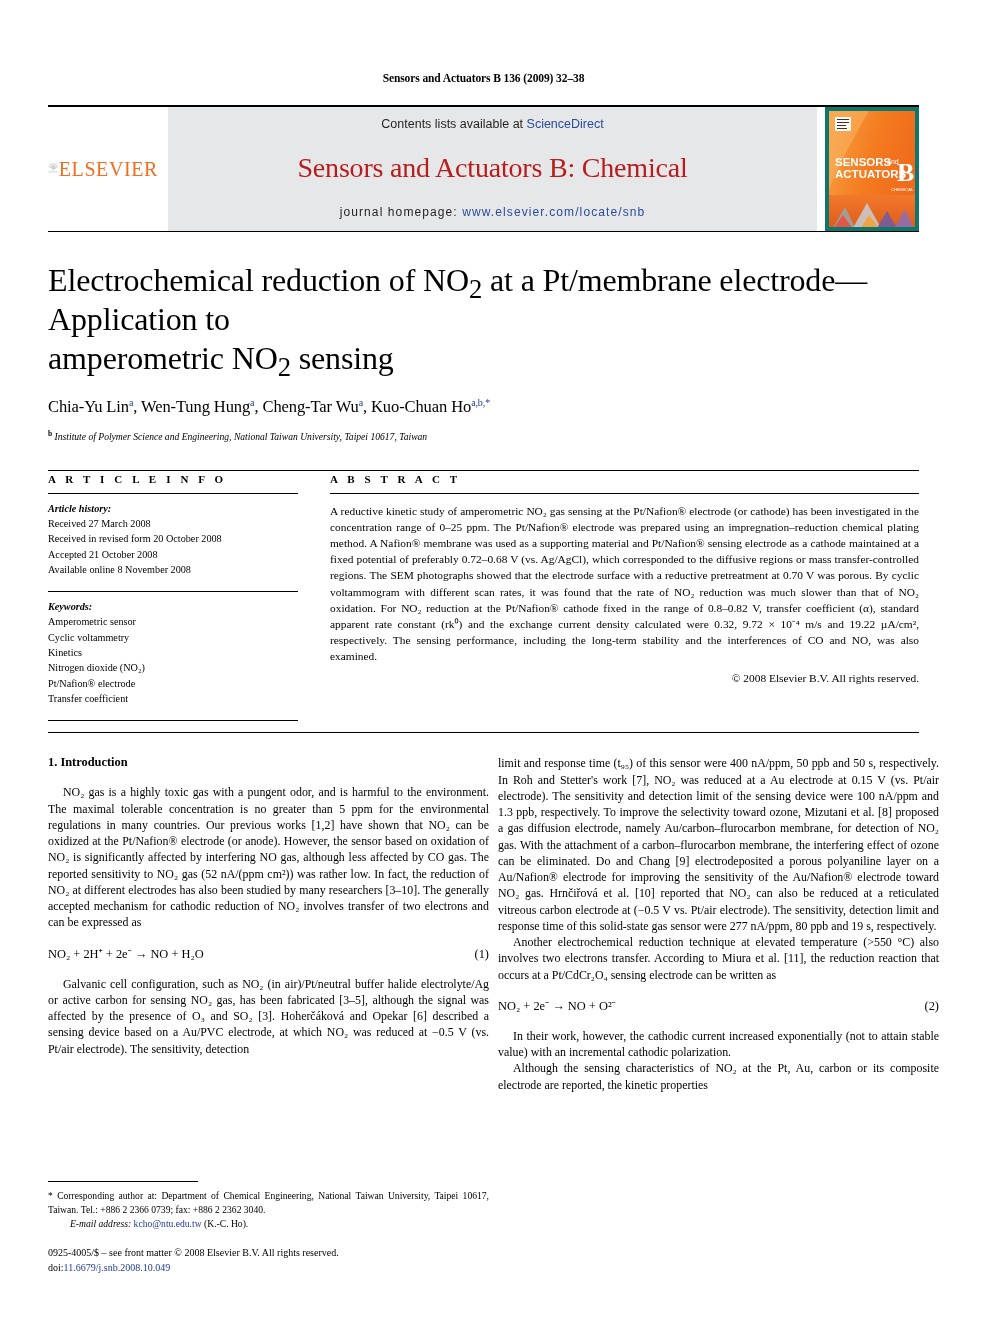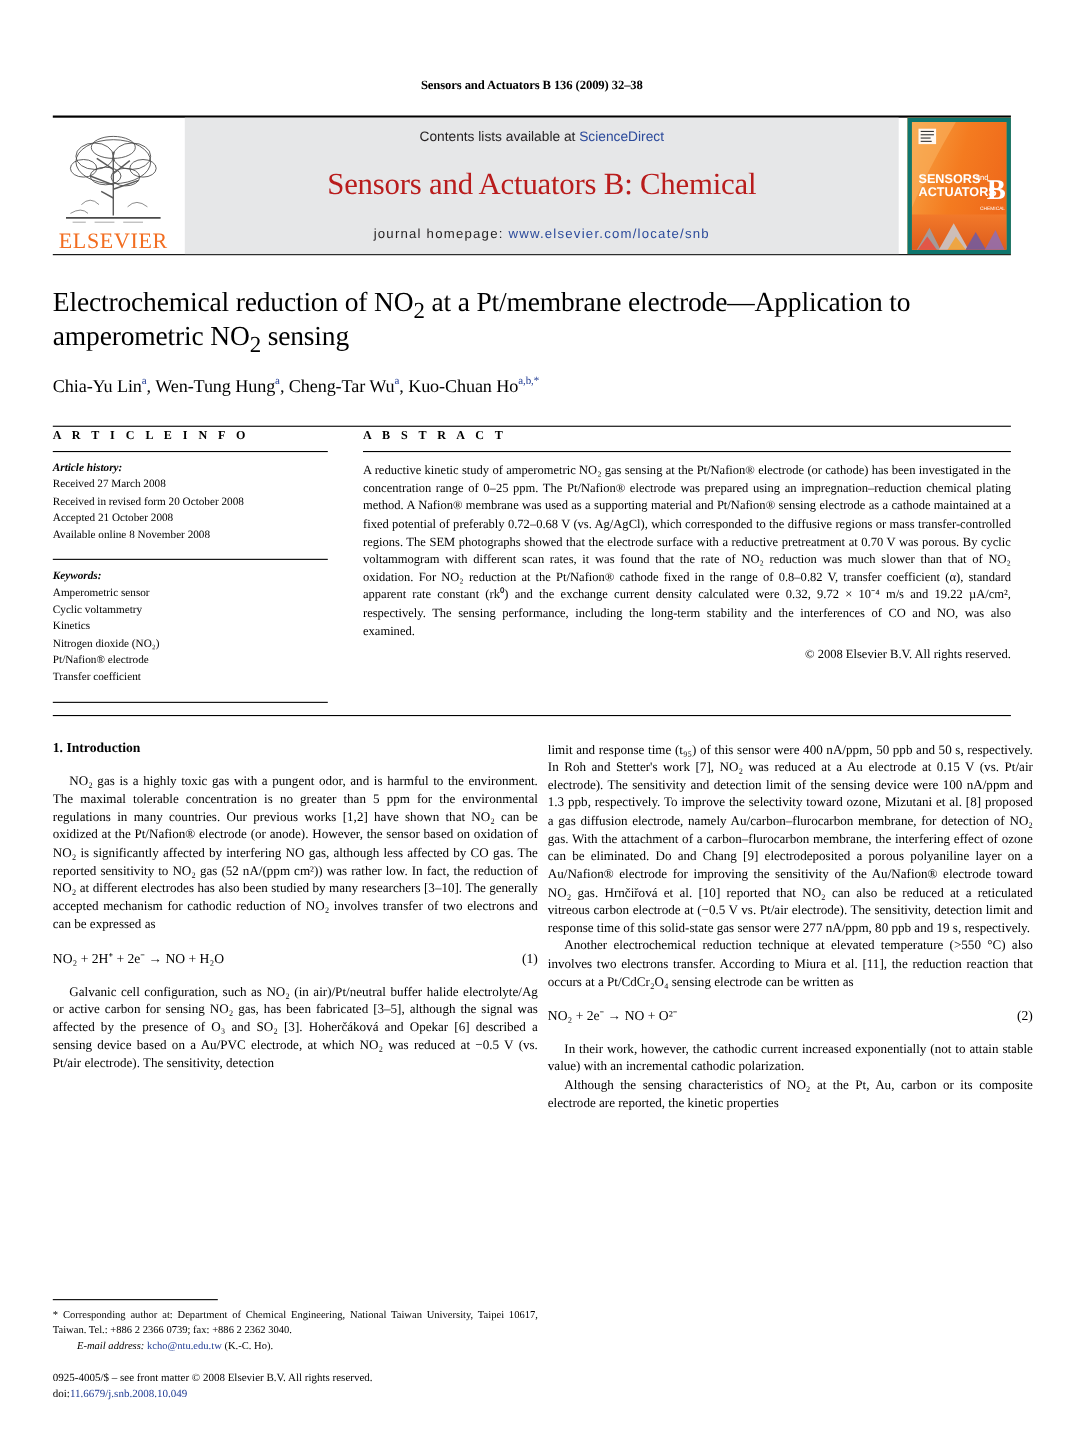--- a/index.html
+++ b/index.html
@@ -38,21 +38,21 @@
     margin-top: 21px;
     border-top: 2.2px solid #000;
     display: flex;
     align-items: stretch;
     height: 124px;
   }
   .elsevier-logo {
     width: 110px;
     flex: 0 0 110px;
     display: flex;
-    flex-direction: column;
+    flex-direction: row;
     justify-content: flex-end;
     align-items: center;
     padding-bottom: 2px;
   }
   .tree-svg { display:block; }
   .elsevier-word {
     font-family: "Liberation Serif", serif;
     color: #f26d20;
     font-size: 20px;
     letter-spacing: 0.6px;
@@ -98,21 +98,21 @@
     background: #f68b1f;
   }
 
   
   .title-rule {
     border-top: 1.4px solid #000;
     margin-top: 0;
   }
   .article-title {
     font-family: "Liberation Serif", serif;
-    font-size: 25px;
+    font-size: 32px;
     line-height: 1.22;
     margin: 29px 0 0 0;
     font-weight: normal;
     letter-spacing: -0.15px;
   }
   .authors {
     font-family: "Liberation Serif", serif;
     font-size: 16.5px;
     margin-top: 19px;
     letter-spacing: -0.1px;
@@ -305,20 +305,21 @@
   <h1 class="article-title">
     <span><span>Electrochemical reduction of NO</span><sub>2</sub><span> at a Pt/membrane electrode—Application to</span></span><br>
     <span><span>amperometric NO</span><sub>2</sub><span> sensing</span></span>
   </h1>
 
   <div class="authors">
     <span><span>Chia-Yu Lin</span><sup>a</sup><span>, </span></span><span><span>Wen-Tung Hung</span><sup>a</sup><span>, </span></span><span><span>Cheng-Tar Wu</span><sup>a</sup><span>, </span></span><span><span>Kuo-Chuan Ho</span><sup>a,b,*</sup></span>
   </div>
 
   <div class="affils">
+    <div><sup>b</sup> <span>Institute of Polymer Science and Engineering, National Taiwan University, Taipei 10617, Taiwan</span></div>
   </div>
 
   <div class="info-abstract">
 
     <div class="col-info">
       <div class="sec-label">A R T I C L E    I N F O</div>
       <div class="thin-rule"></div>
 
       <div class="history">
         <div class="hdr">Article history:</div>

